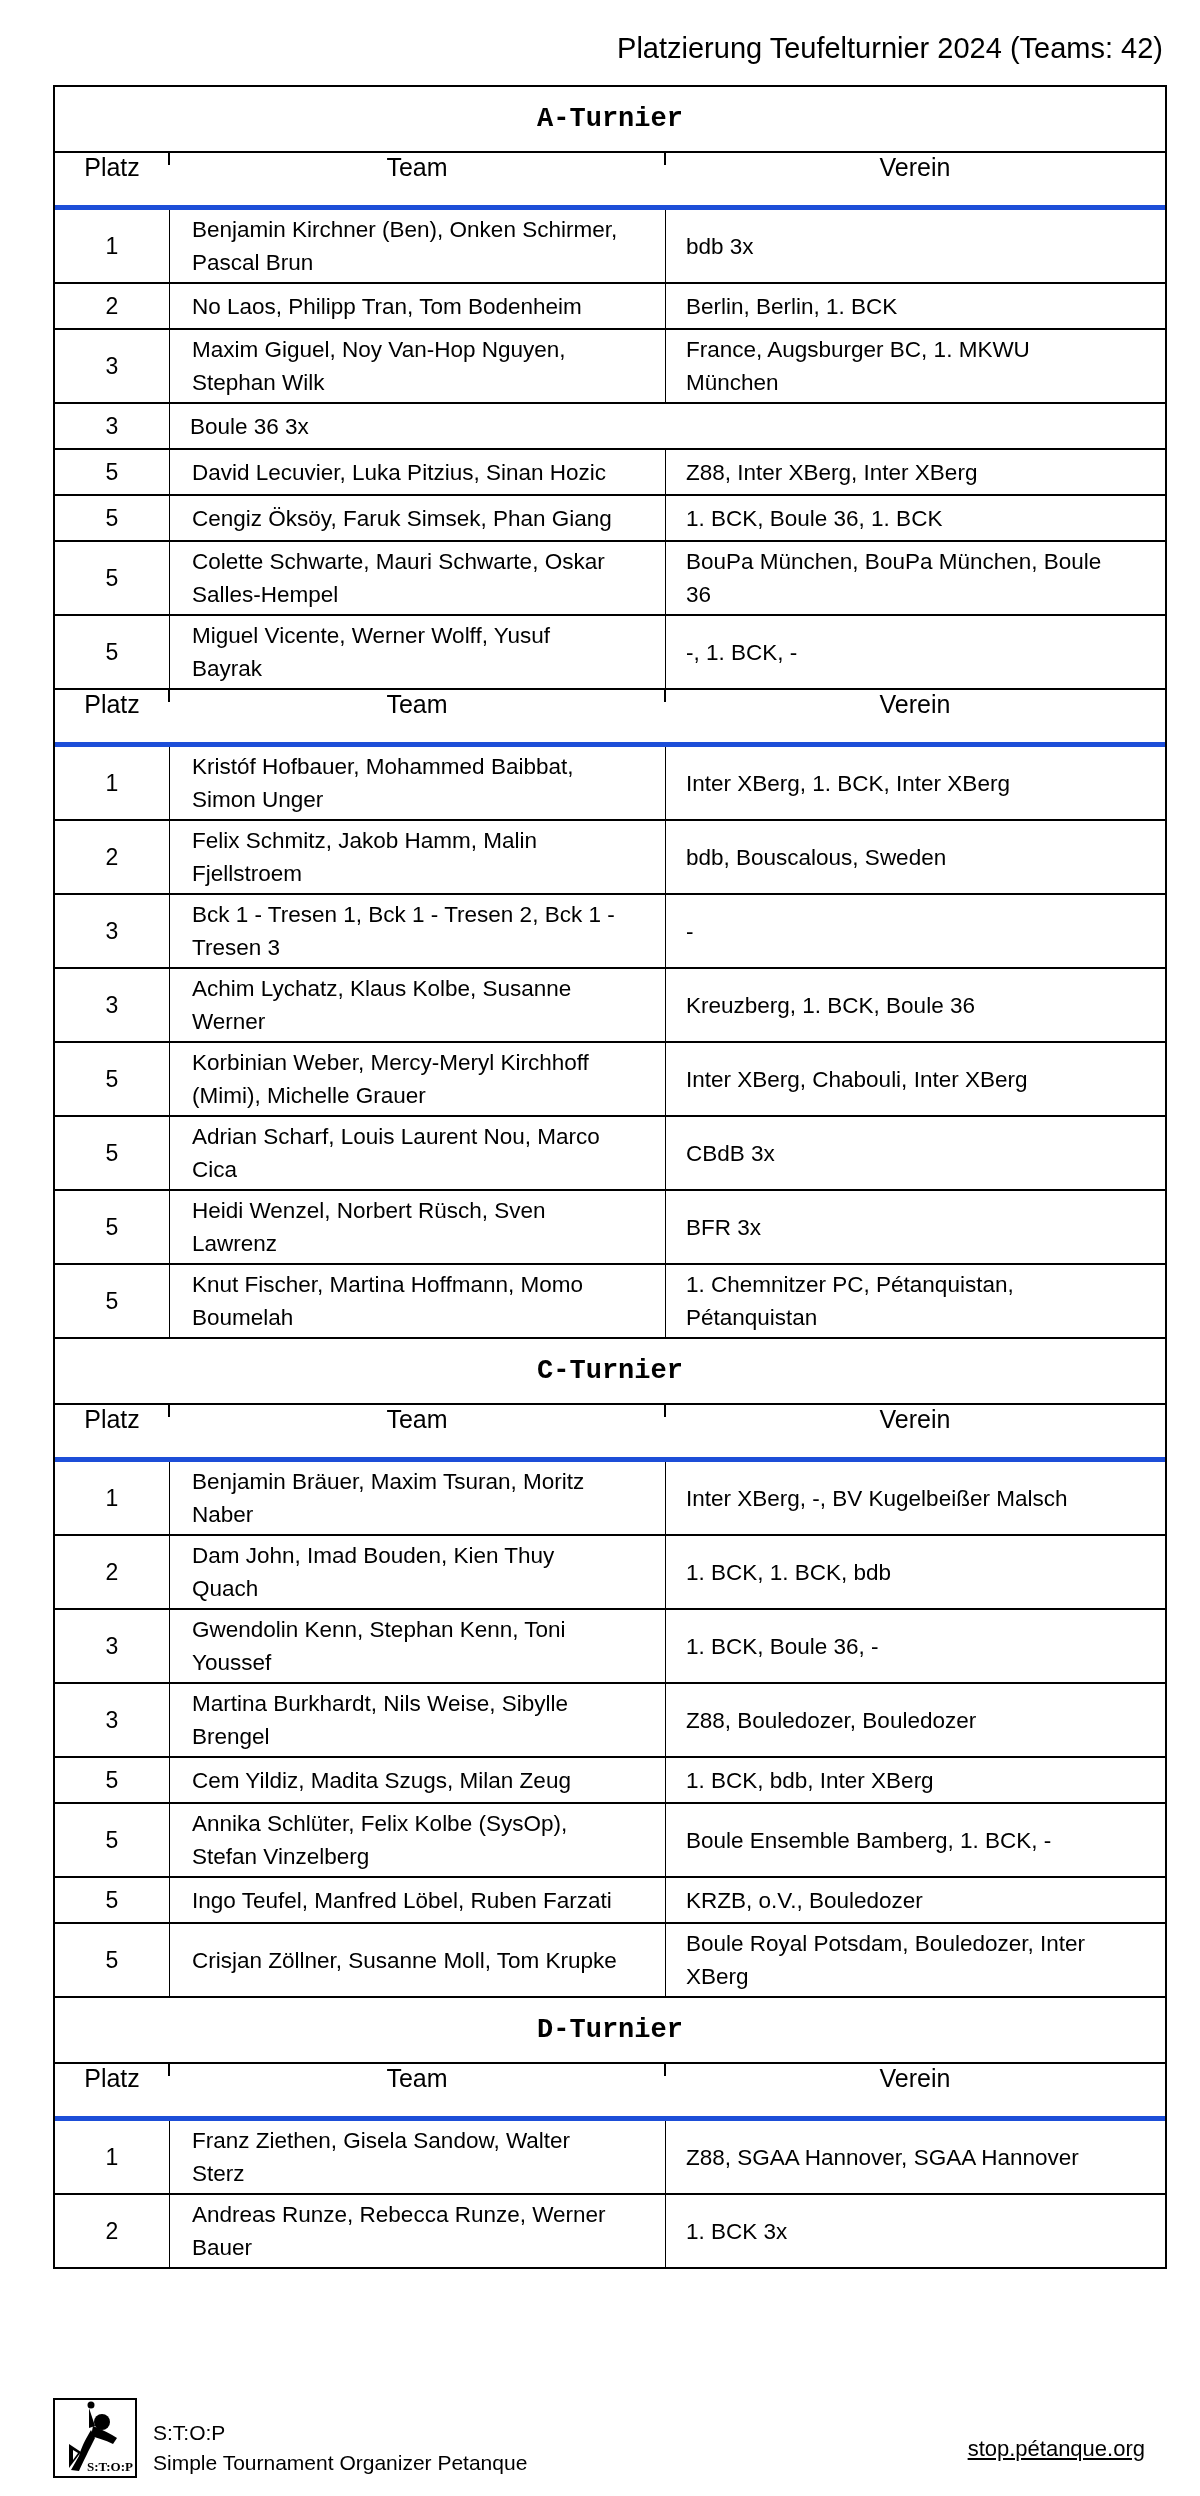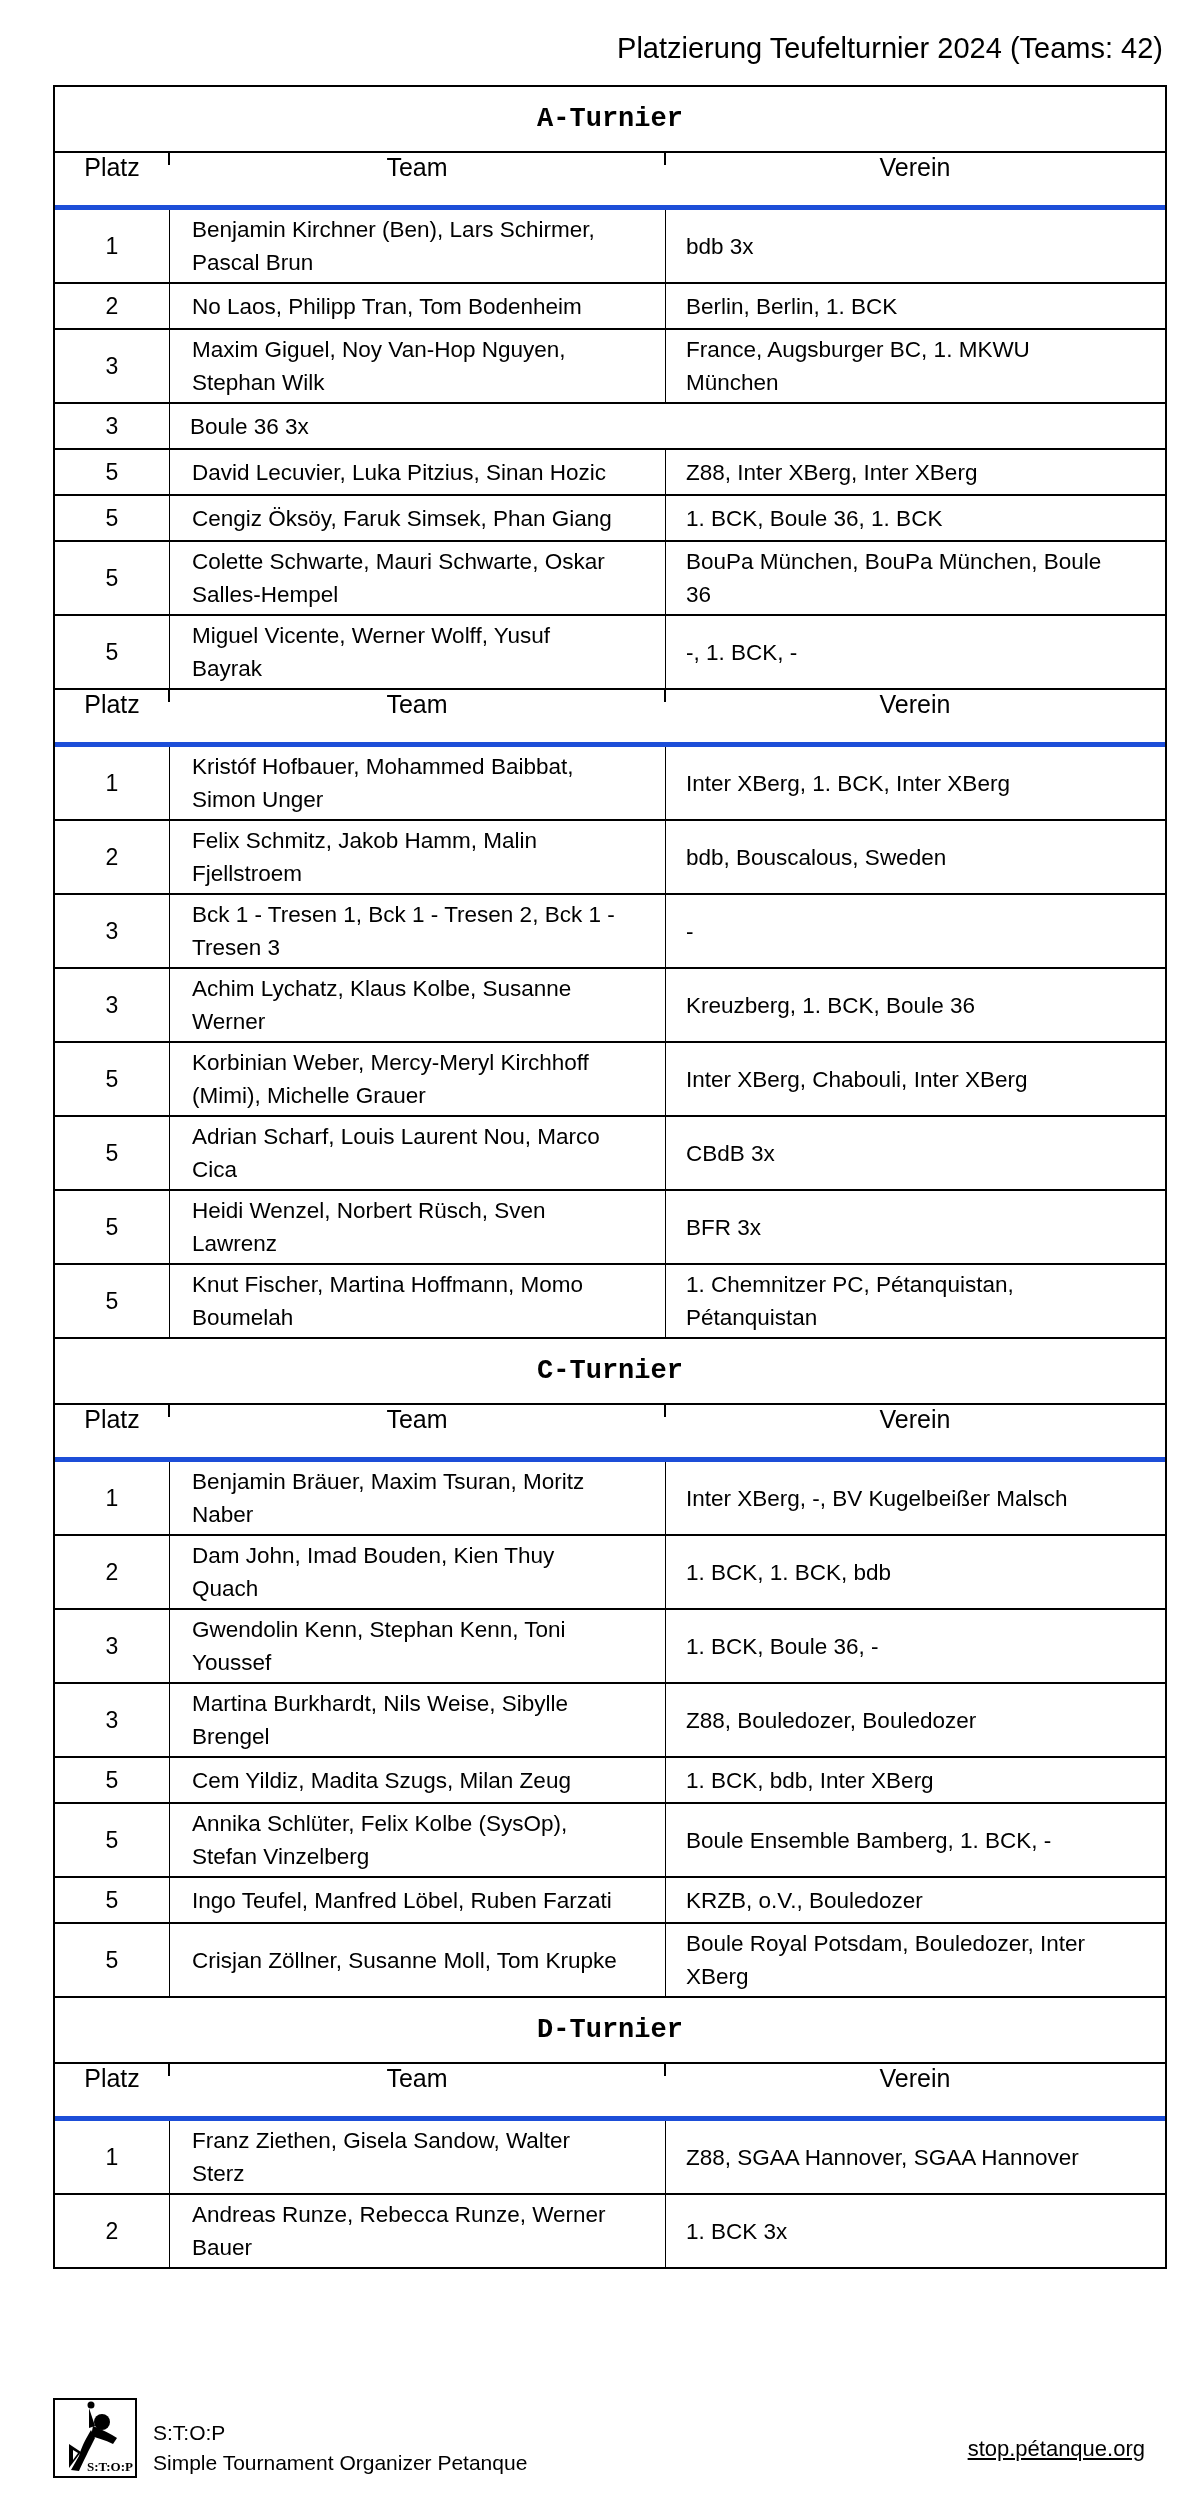--- a/index.html
+++ b/index.html
@@ -90,21 +90,21 @@
 <div class="tbl">
 
   <div class="sec-title">A-Turnier</div>
   <div class="hdr">
     <div class="cell c-platz">Platz</div>
     <div class="cell c-team">Team</div>
     <div class="cell c-verein">Verein</div>
   </div>
   <div class="row">
     <div class="cell c-platz">1</div>
-    <div class="cell c-team">Benjamin Kirchner (Ben), Lars Schirmer, Pascal Brun</div>
+    <div class="cell c-team">Benjamin Kirchner (Ben), Onken Schirmer, Pascal Brun</div>
     <div class="cell c-verein">bdb 3x</div>
   </div>
   <div class="row">
     <div class="cell c-platz">2</div>
     <div class="cell c-team">No Laos, Philipp Tran, Tom Bodenheim</div>
     <div class="cell c-verein">Berlin, Berlin, 1. BCK</div>
   </div>
   <div class="row">
     <div class="cell c-platz">3</div>
     <div class="cell c-team">Maxim Giguel, Noy Van-Hop Nguyen, Stephan Wilk</div>

